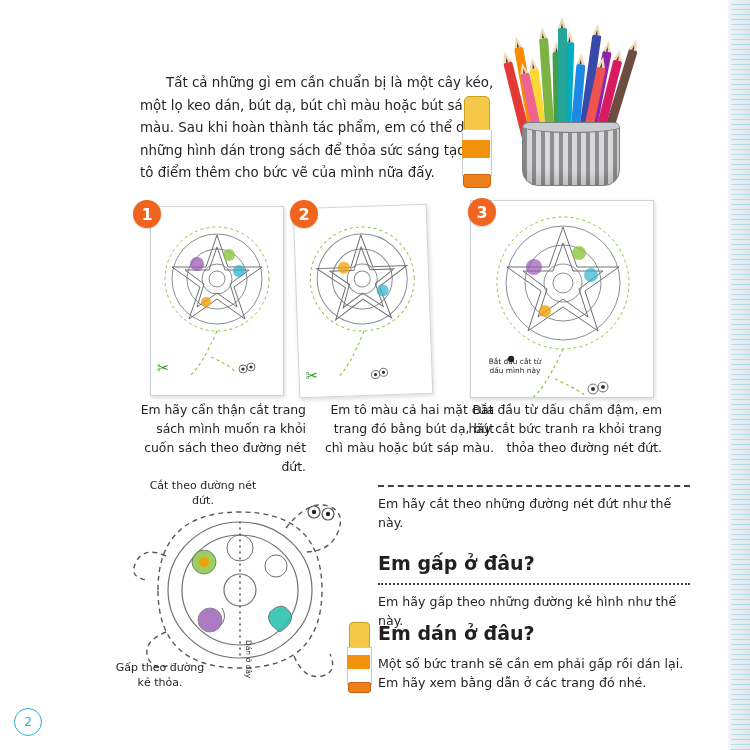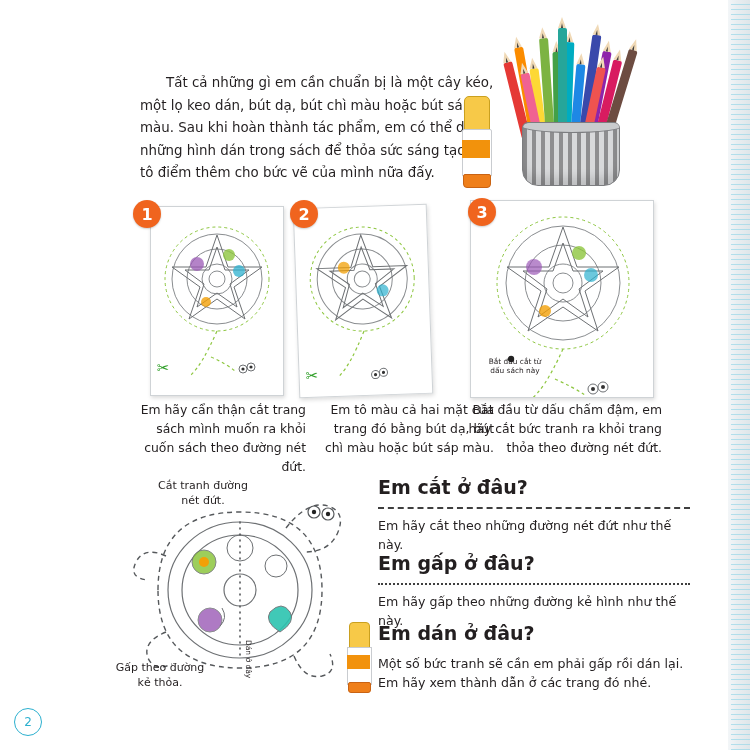--- a/index.html
+++ b/index.html
@@ -441,21 +441,21 @@
       <circle cx="122" cy="188" r="5" fill="#fff" stroke="#6d7073"></circle>
       <circle cx="132" cy="186" r="5" fill="#fff" stroke="#6d7073"></circle>
       <circle cx="122" cy="188" r="2" fill="#333"></circle>
       <circle cx="132" cy="186" r="2" fill="#333"></circle>
       <circle cx="63" cy="66" r="8" fill="#9b59b6" opacity=".7"></circle>
       <circle cx="120" cy="74" r="7" fill="#2cb0cf" opacity=".7"></circle>
       <circle cx="108" cy="52" r="7" fill="#8dc63f" opacity=".8"></circle>
       <circle cx="74" cy="110" r="6" fill="#f2a007" opacity=".8"></circle>
       <circle cx="40" cy="158" r="3.2" fill="#222"></circle>
     </svg>
-    <div style="position:absolute;left:16px;top:156px;width:56px;font-size:7.4px;line-height:9px;color:#231f20;text-align:center;">Bắt đầu cắt từ dấu sách này</div>
+    <div style="position:absolute;left:16px;top:156px;width:56px;font-size:7.4px;line-height:9px;color:#231f20;text-align:center;">Bắt đầu cắt từ dấu mình này</div>
   </div>
 
   <div class="caption cap1">Em hãy cẩn thận cắt trang sách mình muốn ra khỏi cuốn sách theo đường nét đứt.</div>
   <div class="caption cap2">Em tô màu cả hai mặt của trang đó bằng bút dạ, bút chì màu hoặc bút sáp màu.</div>
   <div class="caption cap3">Bắt đầu từ dấu chấm đậm, em hãy cắt bức tranh ra khỏi trang thỏa theo đường nét đứt.</div>
 
   <div class="turtle">
     <svg width="250" height="240" viewBox="0 0 250 240">
 
       <path d="M40 120 q0 -78 82 -78 q82 0 82 78 q0 78 -82 78 q-82 0 -82 -78 Z" fill="none" stroke="#55585b" stroke-width="1.4" stroke-dasharray="5 4"></path>
@@ -479,38 +479,37 @@
       <circle cx="158" cy="96" r="11" fill="none" stroke="#6d7073"></circle>
       <circle cx="92" cy="150" r="12" fill="#9b59b6" opacity=".8" stroke="#6d7073"></circle>
       <path d="M152 142 q12 -12 20 0 q6 10 -10 20 q-16 -10 -10 -20 Z" fill="#2cc4b0" opacity=".9" stroke="#6d7073"></path>
       <path d="M104 138 q6 10 -2 18" fill="none" stroke="#6d7073"></path>
 
       <path d="M122 52 L122 188" stroke="#55585b" stroke-width="1.6" stroke-dasharray="1 5" stroke-linecap="round" fill="none"></path>
       <text x="128" y="170" font-size="7.5" fill="#231f20" transform="rotate(90 128 170)" font-family="DejaVu Sans">Dán ở đây</text>
     </svg>
   </div>
 
-  <div class="note note1">Cắt tranh đường nét đứt.</div>
+  <div class="note note1">Cắt theo đường nét đứt.</div>
   <div class="note note2">Gấp theo đường kẻ thỏa.</div>
 
   <div class="qa q1">
-    <div class="q">Em cắt ở đâu?</div>
     <div class="rule-dash"></div>
     <div class="q-ans">Em hãy cắt theo những đường nét đứt như thế này.</div>
   </div>
 
   <div class="qa q2">
     <div class="q">Em gấp ở đâu?</div>
     <div class="rule-dot"></div>
     <div class="q-ans">Em hãy gấp theo những đường kẻ hình như thế này.</div>
   </div>
 
   <div class="qa q3">
     <div class="q">Em dán ở đâu?</div>
-    <div class="q-ans" style="margin-top:10px;">Một số bức tranh sẽ cần em phải gấp rồi dán lại. Em hãy xem thành dẫn ở các trang đó nhé.</div>
+    <div class="q-ans" style="margin-top:10px;">Một số bức tranh sẽ cần em phải gấp rồi dán lại. Em hãy xem bằng dẫn ở các trang đó nhé.</div>
   </div>
 
   <div class="glue2">
     <div class="cap"></div>
     <div class="body"></div>
     <div class="label"></div>
     <div class="base"></div>
   </div>
 
   <div class="pageno">2</div>

